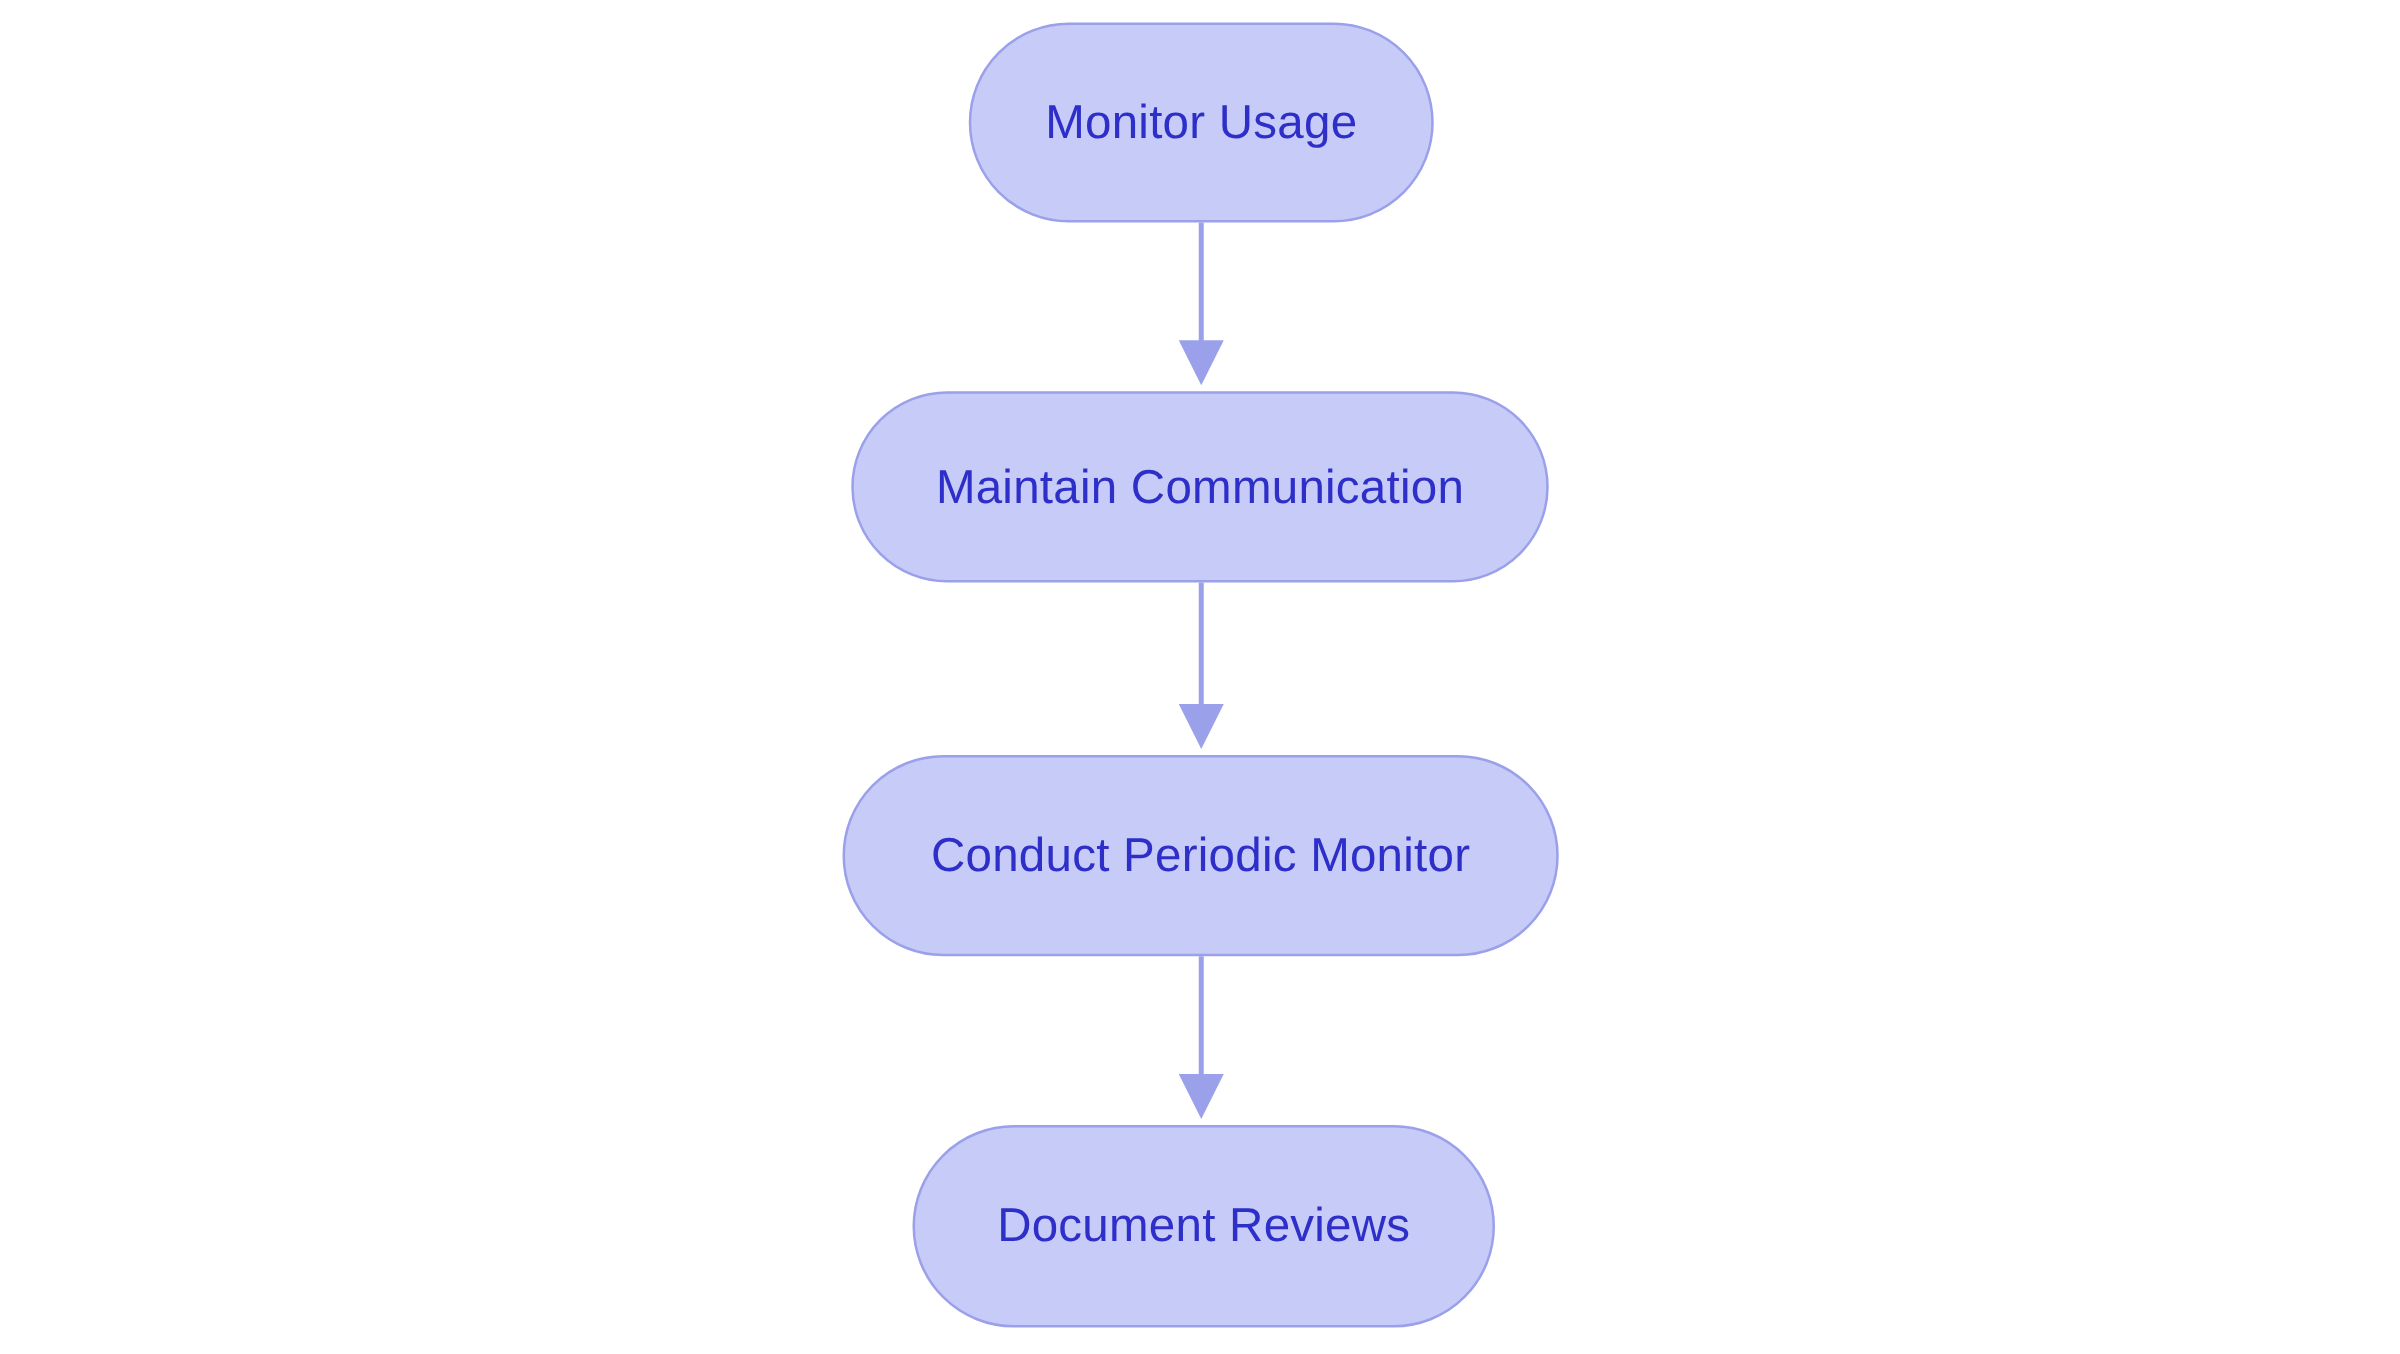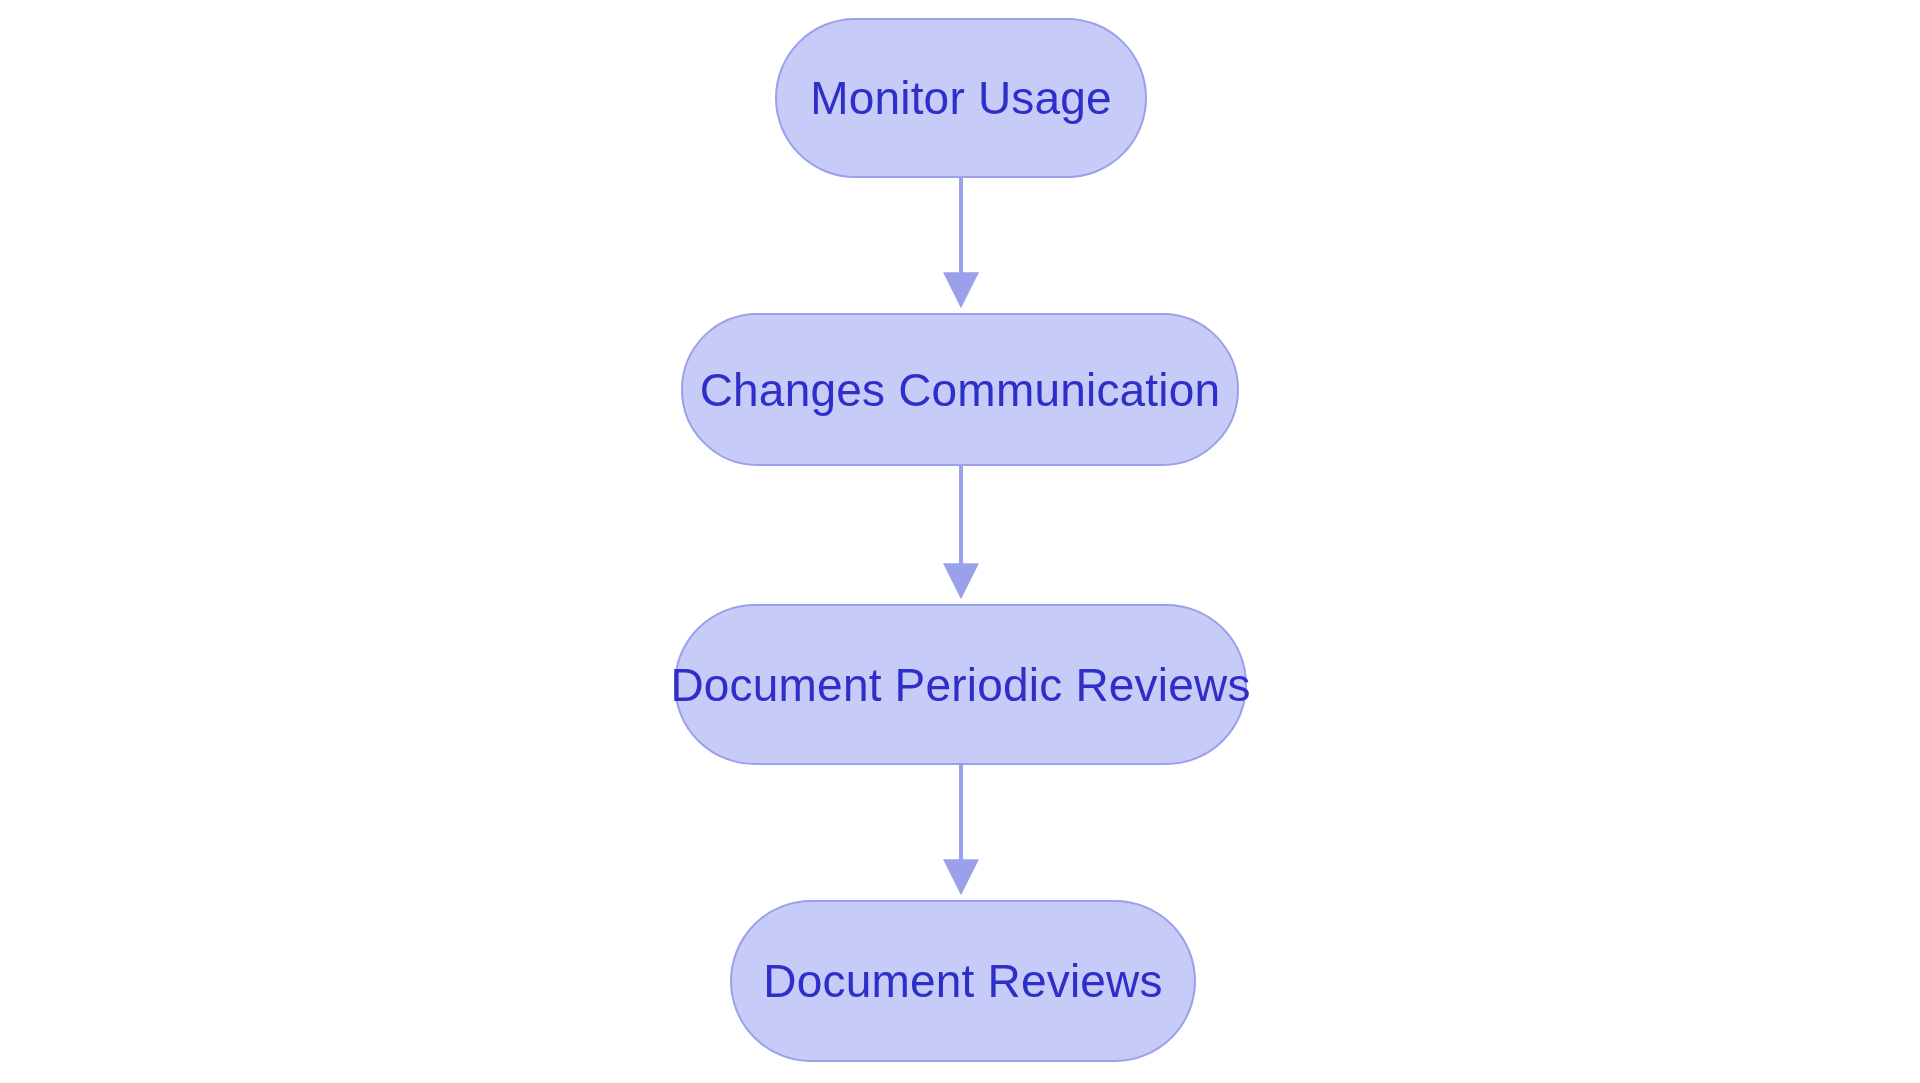--- a/index.html
+++ b/index.html
@@ -37,21 +37,21 @@
     align-items: center;
     justify-content: center;
     background: #c7cbf8;
     border: 2px solid #9aa0ea;
     border-radius: 999px;
     color: #2e2ec9;
   }
 
   .node-label {
     font-family: "Liberation Sans", sans-serif;
-    font-size: 46px;
+    font-size: 38px;
     font-weight: 400;
     letter-spacing: 0.2px;
     line-height: 1;
     color: #2e2ec9;
     white-space: nowrap;
   }
 
   
   #node-0 { left: 775px; top: 18px;  width: 372px; height: 160px; }
   #node-1 { left: 681px; top: 313px; width: 558px; height: 153px; }
@@ -75,24 +75,24 @@
     <line x1="961" y1="466" x2="961" y2="568" stroke="#9aa0ea" stroke-width="4" marker-end="url(#arrowhead)"></line>
 
     <line x1="961" y1="765" x2="961" y2="864" stroke="#9aa0ea" stroke-width="4" marker-end="url(#arrowhead)"></line>
   </svg>
 
   <div class="node" id="node-0">
     <span class="node-label">Monitor Usage</span>
   </div>
 
   <div class="node" id="node-1">
-    <span class="node-label">Changes Communication</span>
+    <span class="node-label">Maintain Communication</span>
   </div>
 
   <div class="node" id="node-2">
-    <span class="node-label">Document Periodic Reviews</span>
+    <span class="node-label">Conduct Periodic Monitor</span>
   </div>
 
   <div class="node" id="node-3">
     <span class="node-label">Document Reviews</span>
   </div>
 
 </div>
 
 </body></html>

